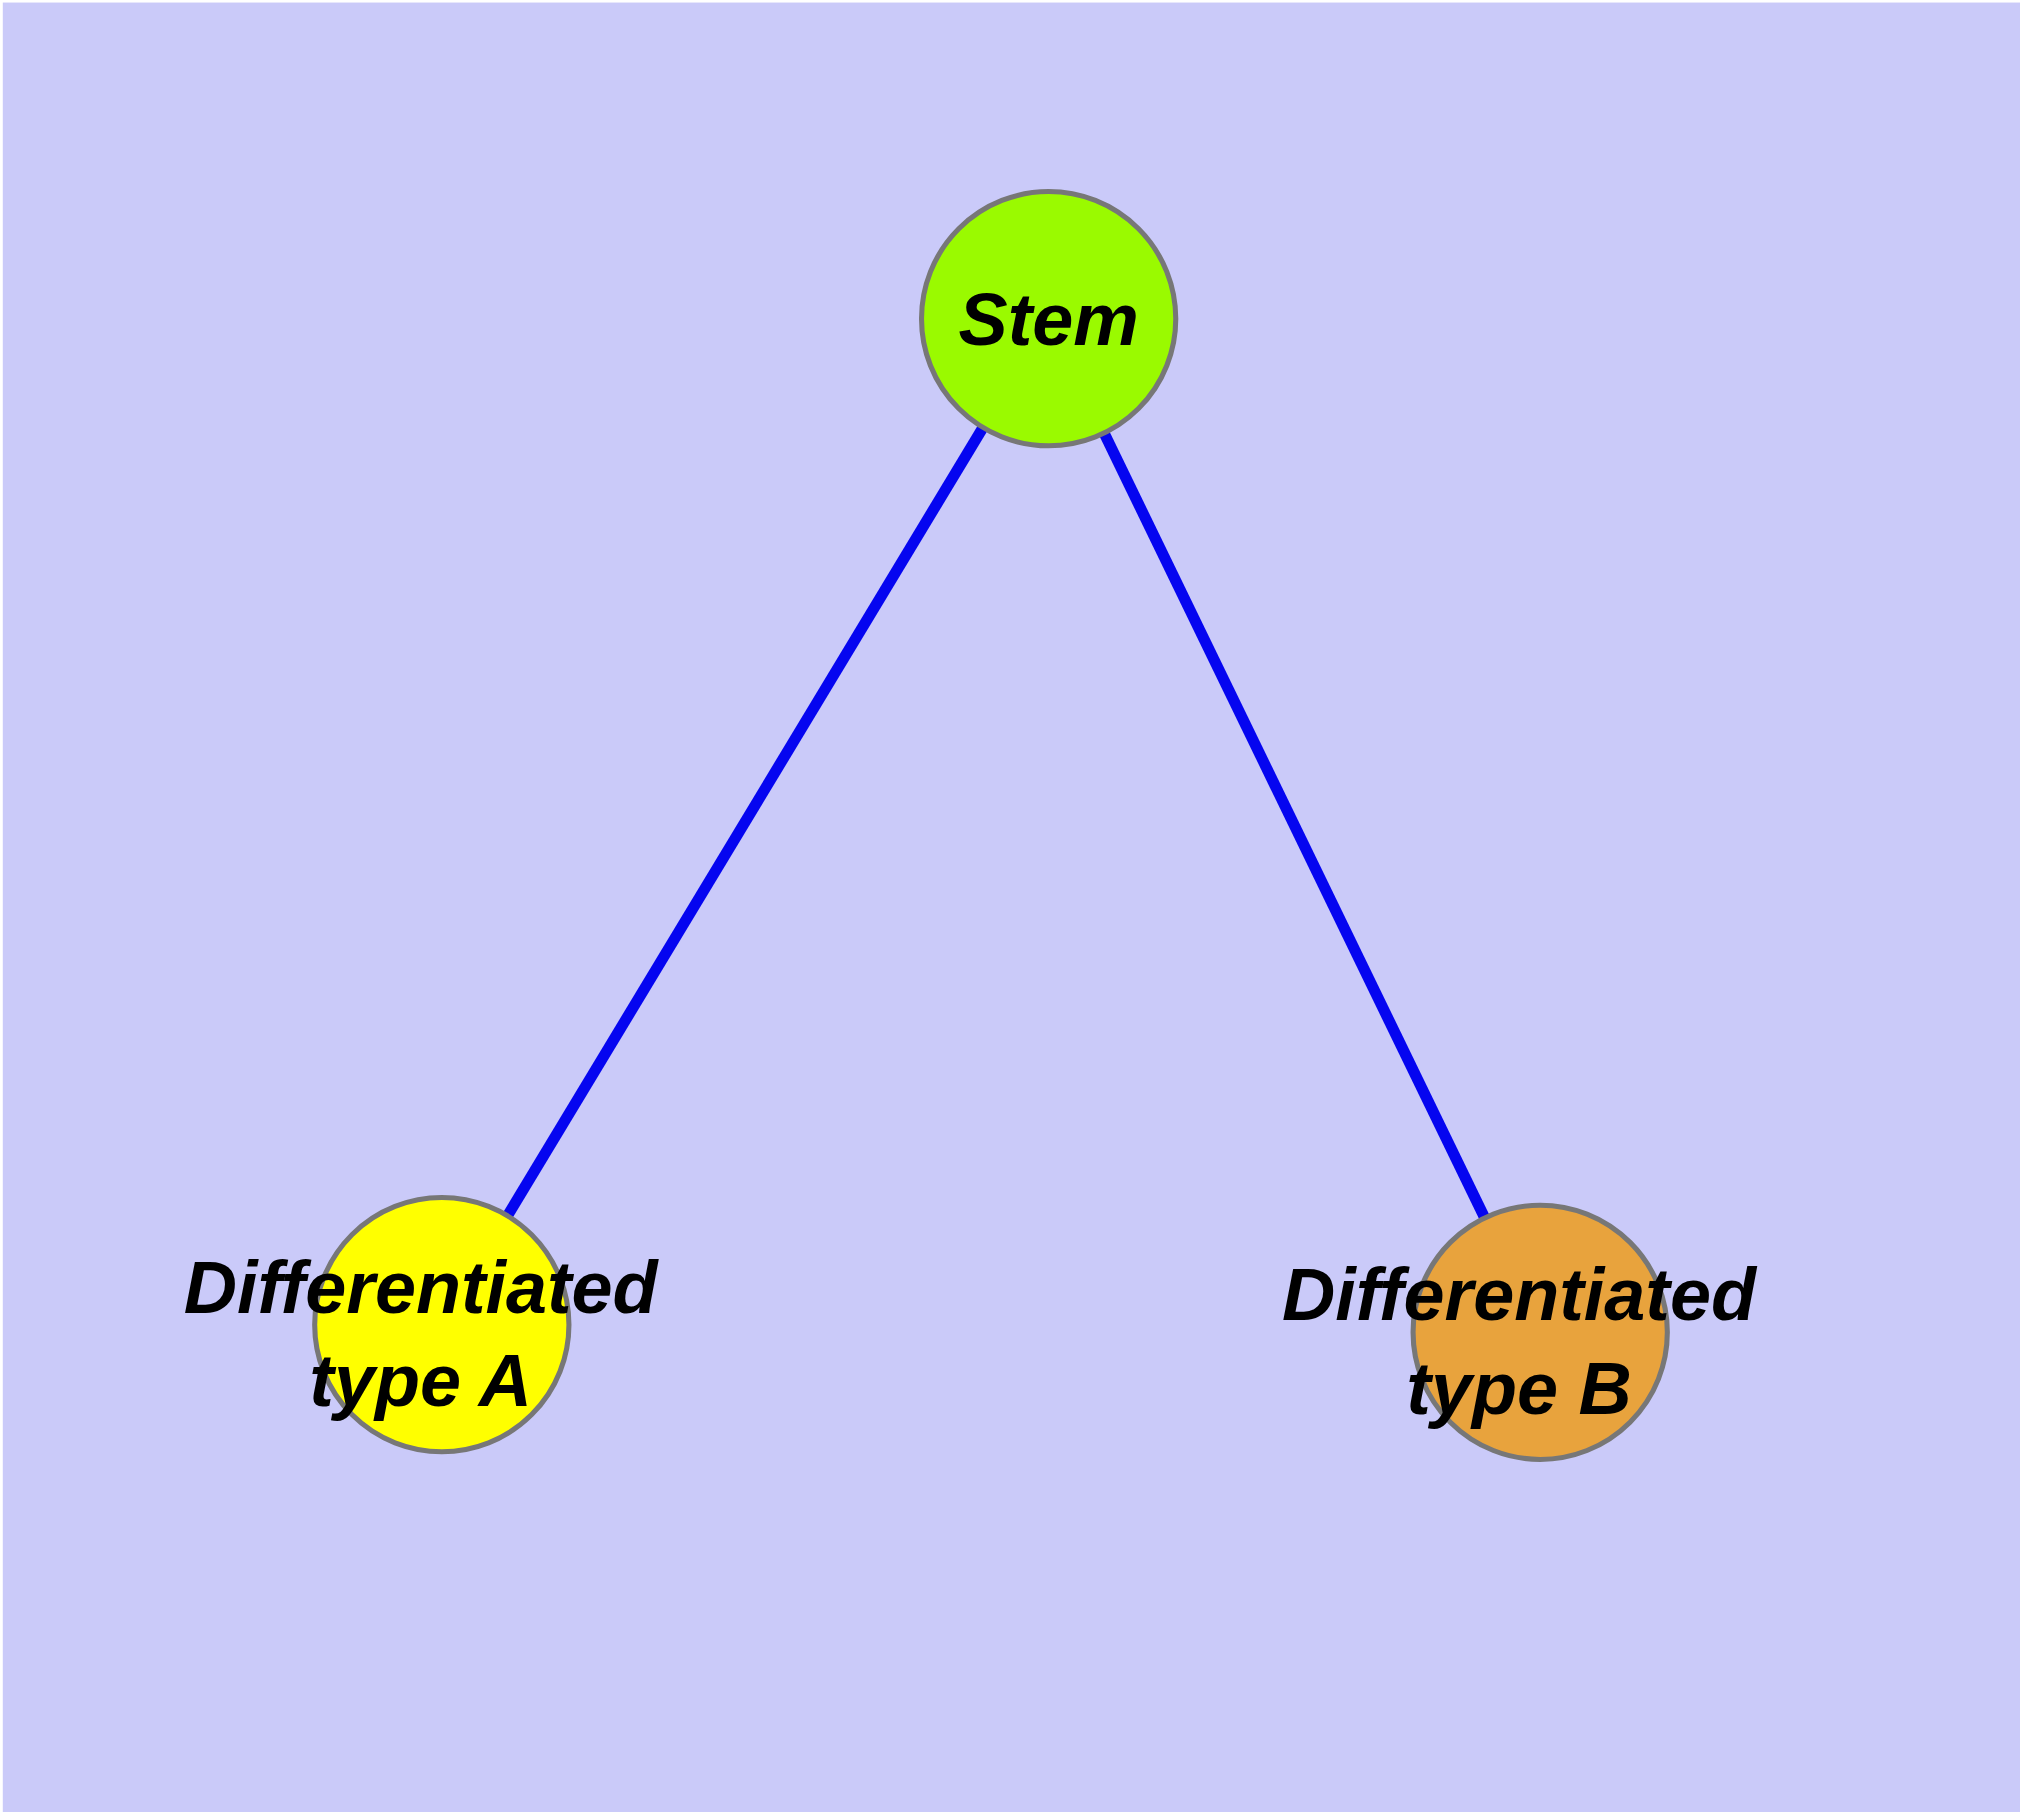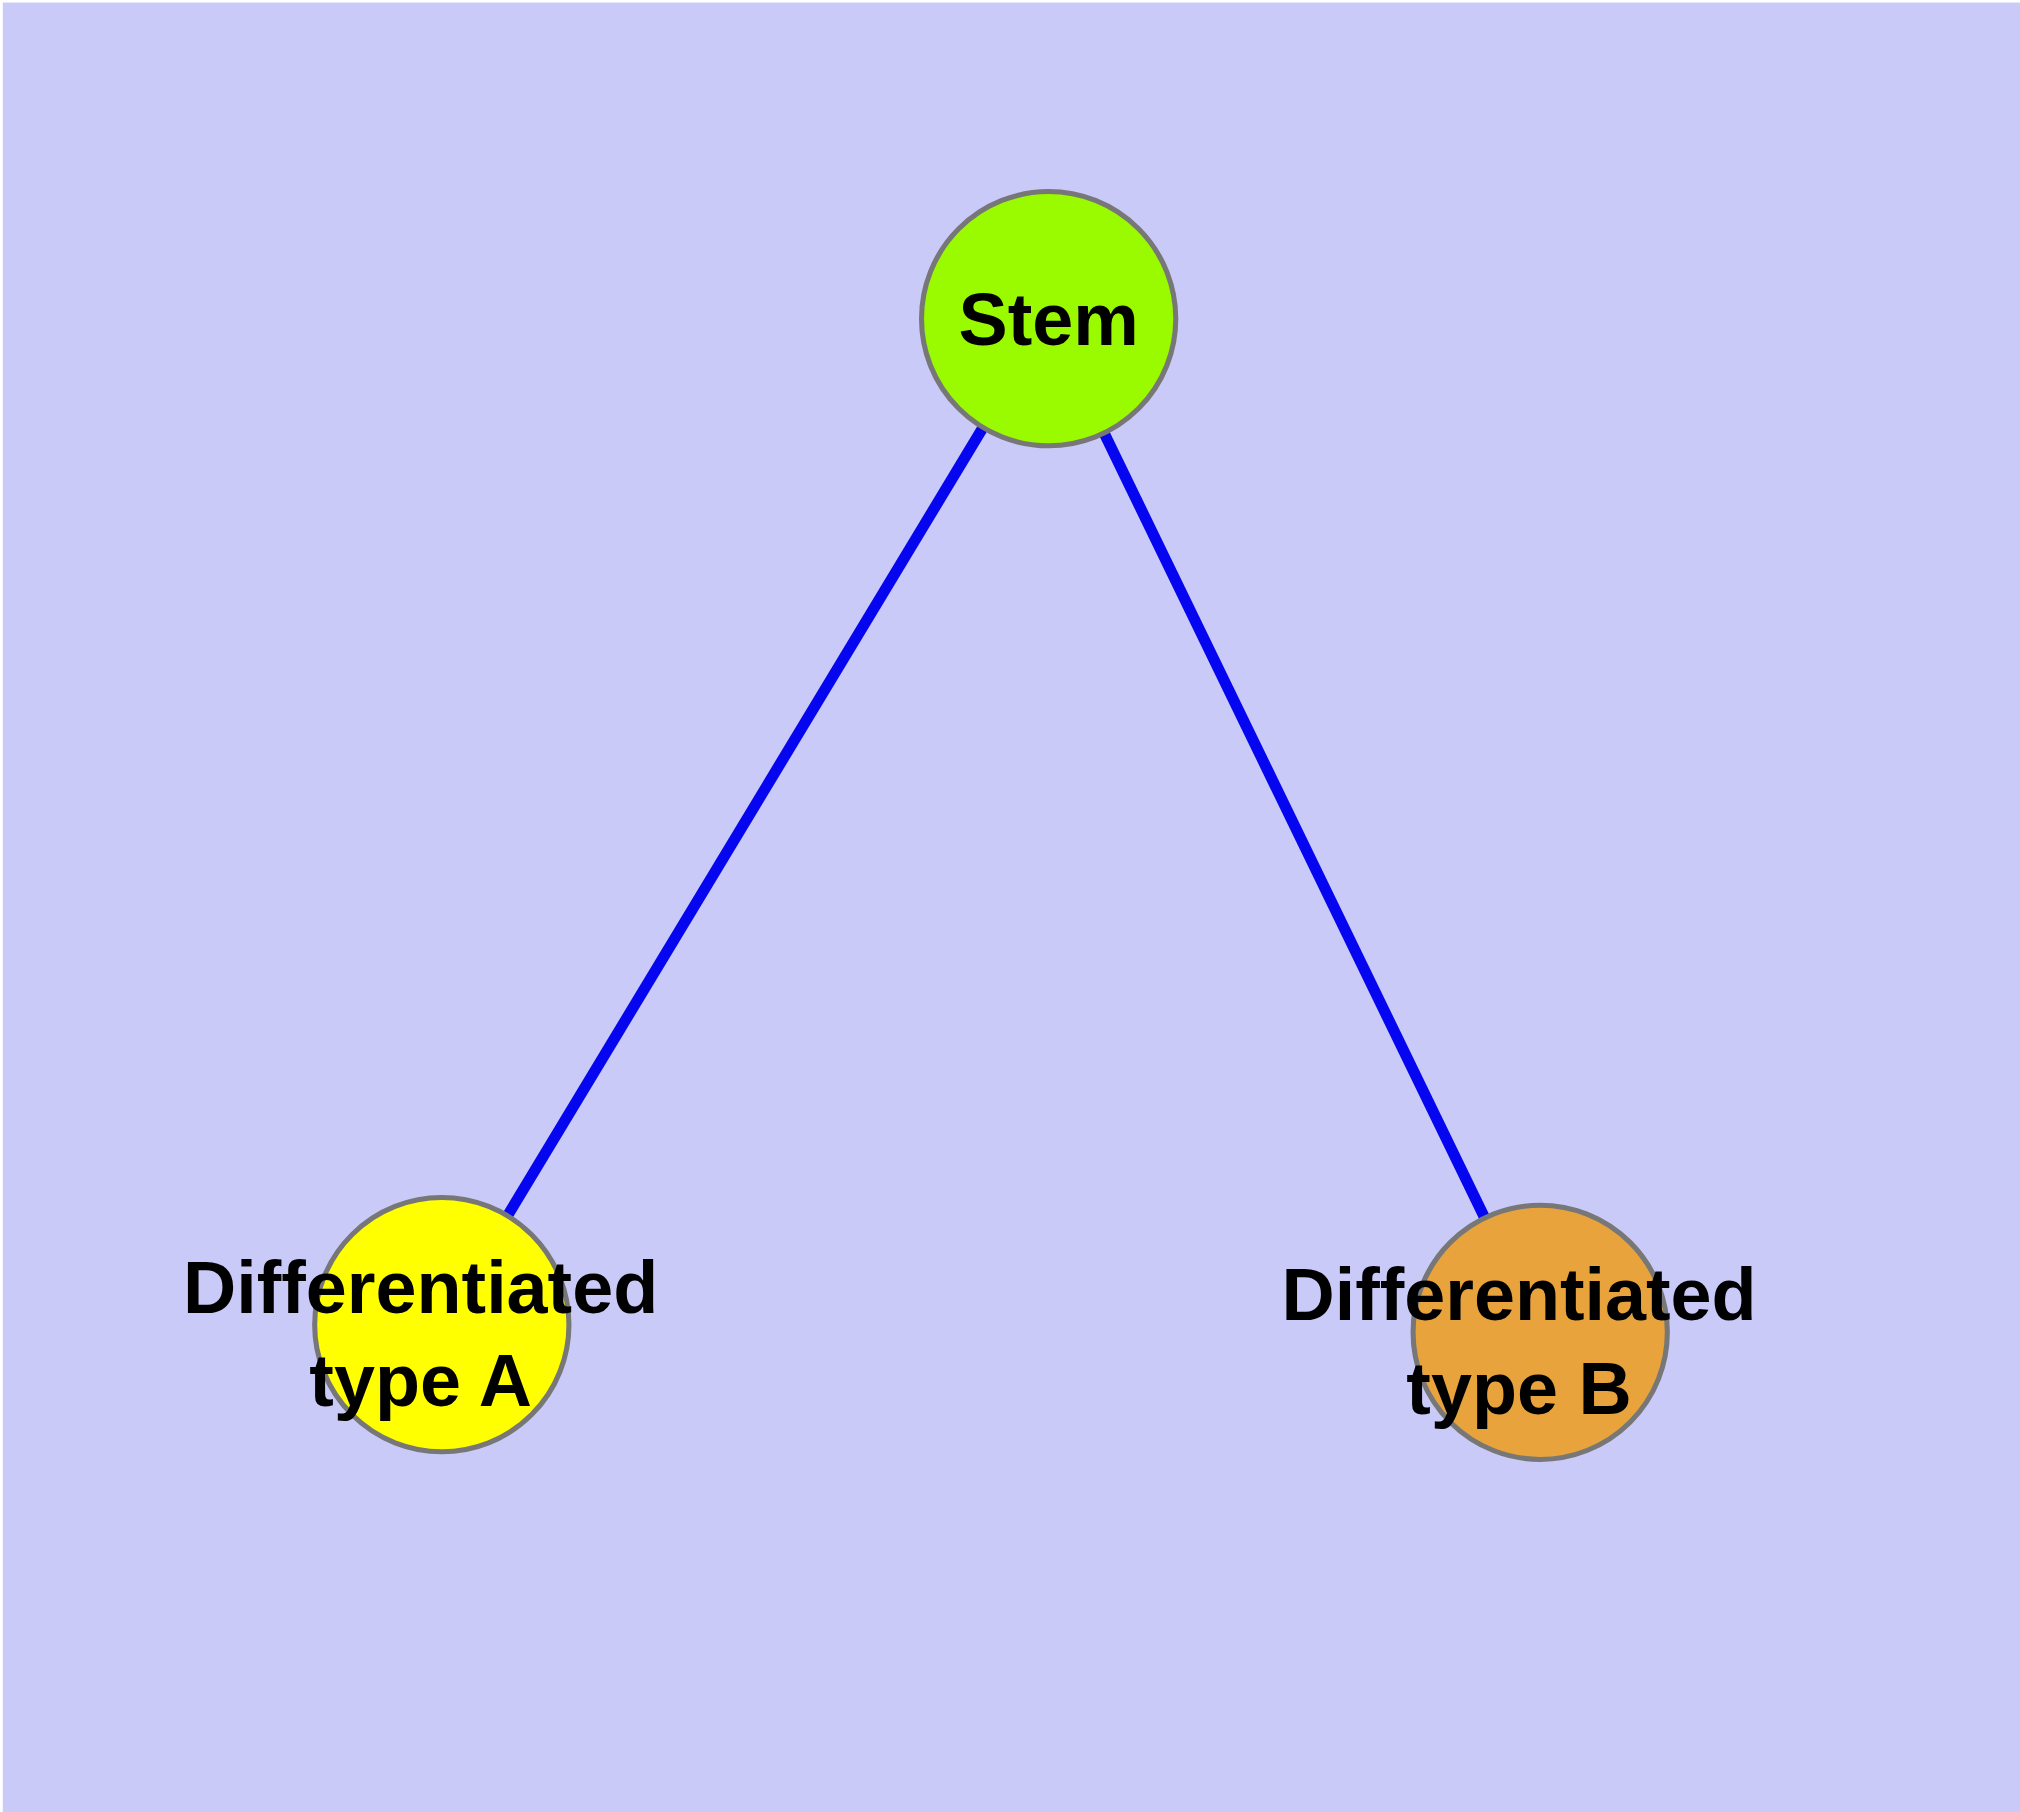--- a/index.html
+++ b/index.html
@@ -10,20 +10,21 @@
     width: 2021px;
     height: 1812px;
     background: #ffffff;
     overflow: hidden;
     font-family: "Liberation Sans", sans-serif;
   }
   .page {
     position: relative;
     width: 1842px;
     height: 1812px;
+    font-style: italic;
   }
   svg.diagram {
     display: block;
     width: 2021px;
     height: 1812px;
   }
   .edge-line {
     stroke-width: 13px;
     stroke-linecap: butt;
     fill: none;

